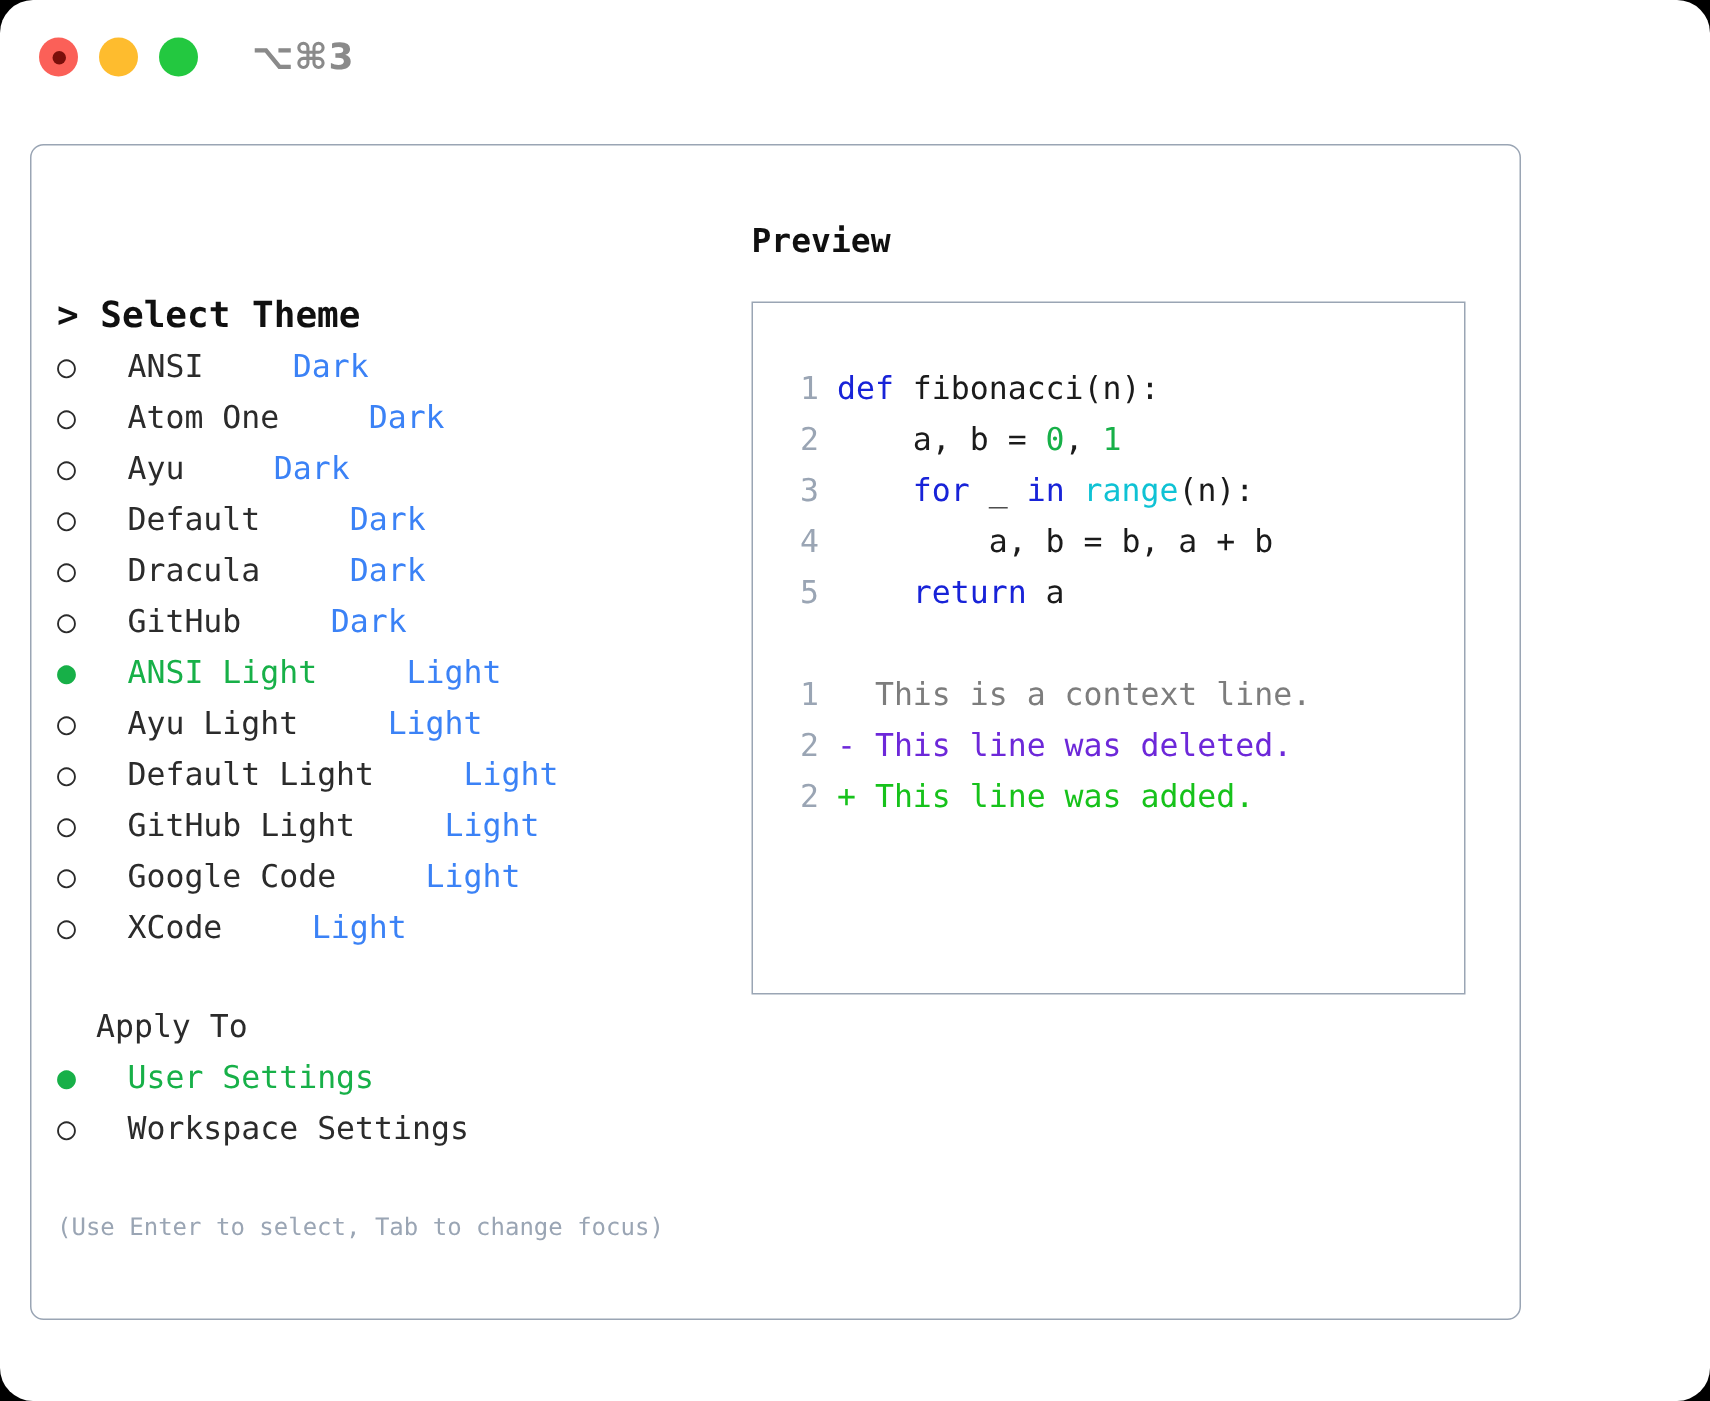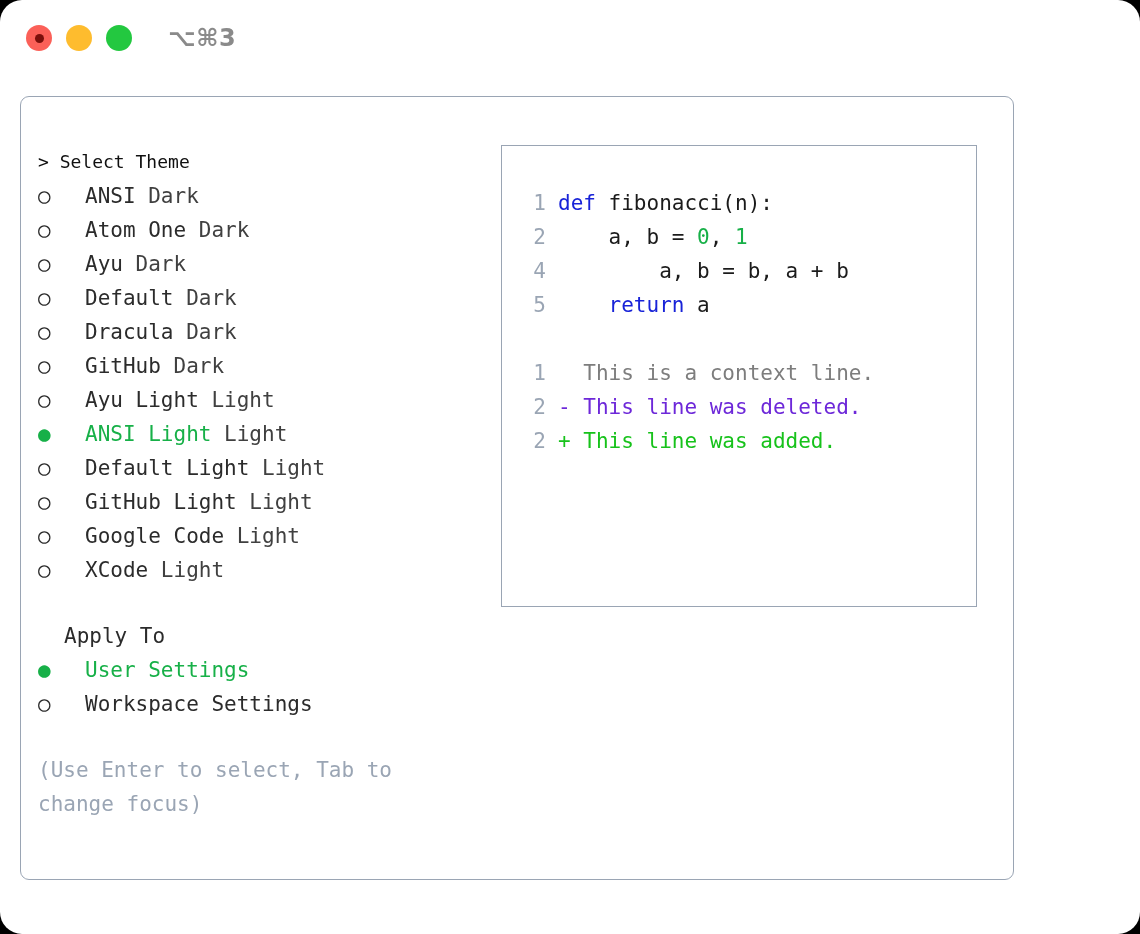--- a/index.html
+++ b/index.html
@@ -85,58 +85,60 @@
   }
 
   
   .left-col {
     position: absolute;
     left: 17px;
     top: 48px;
     width: 450px;
   }
   .header-line {
-    font-size: 18px;
-    font-weight: 400;
+    font-size: 24px;
+    font-weight: 700;
     color: #101010;
     line-height: 34px;
     white-space: pre;
+    margin-top: 48px;
   }
   .opt-row {
     font-size: 21px;
     line-height: 34px;
     white-space: pre;
     color: #2b2b2b;
   }
   .bullet {
     display: inline-block;
     width: 26px;
     color: #2b2b2b;
   }
   .bullet.sel {
     color: #17b048;
   }
   .opt-name { color: #2b2b2b; margin-left: 21px; }
   .opt-row.selected .opt-name { color: #17b048; }
   .opt-tag {
-    color: #404040;
+    color: #3b82f6;
+    margin-left: 47px;
   }
 
   .section-gap { height: 32px; }
   .section-label {
     font-size: 21px;
     line-height: 34px;
     white-space: pre;
     color: #2b2b2b;
     padding-left: 26px;
   }
 
   .hint {
     margin-top: 32px;
-    font-size: 21px;
+    font-size: 16px;
     line-height: 34px;
     color: #9aa5b4;
     width: 420px;
     white-space: pre-wrap;
   }
 
   
   .right-col {
     position: absolute;
     left: 480px;
@@ -198,45 +200,47 @@
     <div class="left-col">
       <div class="header-line">&gt; Select Theme</div>
 
       <div id="theme-list">
           <div class="opt-row"><span class="bullet">○</span><span class="opt-name">ANSI</span><span class="opt-tag"> Dark</span></div>
           <div class="opt-row"><span class="bullet">○</span><span class="opt-name">Atom One</span><span class="opt-tag"> Dark</span></div>
           <div class="opt-row"><span class="bullet">○</span><span class="opt-name">Ayu</span><span class="opt-tag"> Dark</span></div>
           <div class="opt-row"><span class="bullet">○</span><span class="opt-name">Default</span><span class="opt-tag"> Dark</span></div>
           <div class="opt-row"><span class="bullet">○</span><span class="opt-name">Dracula</span><span class="opt-tag"> Dark</span></div>
           <div class="opt-row"><span class="bullet">○</span><span class="opt-name">GitHub</span><span class="opt-tag"> Dark</span></div>
+          <div class="opt-row selected"><span class="bullet sel">●</span><span class="opt-name">ANSI Light</span><span class="opt-tag"> Light</span></div>
           <div class="opt-row"><span class="bullet">○</span><span class="opt-name">Ayu Light</span><span class="opt-tag"> Light</span></div>
-          <div class="opt-row selected"><span class="bullet sel">●</span><span class="opt-name">ANSI Light</span><span class="opt-tag"> Light</span></div>
           <div class="opt-row"><span class="bullet">○</span><span class="opt-name">Default Light</span><span class="opt-tag"> Light</span></div>
           <div class="opt-row"><span class="bullet">○</span><span class="opt-name">GitHub Light</span><span class="opt-tag"> Light</span></div>
           <div class="opt-row"><span class="bullet">○</span><span class="opt-name">Google Code</span><span class="opt-tag"> Light</span></div>
           <div class="opt-row"><span class="bullet">○</span><span class="opt-name">XCode</span><span class="opt-tag"> Light</span></div>
         </div>
 
       <div class="section-gap"></div>
 
       <div class="section-label">Apply To</div>
 
       <div id="apply-list">
           <div class="opt-row selected"><span class="bullet sel">●</span><span class="opt-name">User Settings</span></div>
           <div class="opt-row"><span class="bullet">○</span><span class="opt-name">Workspace Settings</span></div>
         </div>
 
       <div class="hint">(Use Enter to select, Tab to change focus)</div>
     </div>
 
     <div class="right-col">
+      <div class="preview-title">Preview</div>
       <div class="preview-box">
         <div id="code-block">
             <div class="code-line"><span class="lnum">1</span><span class="tok-kw">def </span><span class="tok-plain">fibonacci(n):</span></div>
             <div class="code-line"><span class="lnum">2</span><span class="tok-plain">    a, b = </span><span class="tok-num">0</span><span class="tok-plain">, </span><span class="tok-num">1</span></div>
+            <div class="code-line"><span class="lnum">3</span><span class="tok-plain">    </span><span class="tok-kw">for</span><span class="tok-plain"> _ </span><span class="tok-kw">in</span><span class="tok-plain"> </span><span class="tok-fn">range</span><span class="tok-plain">(n):</span></div>
             <div class="code-line"><span class="lnum">4</span><span class="tok-plain">        a, b = b, a + b</span></div>
             <div class="code-line"><span class="lnum">5</span><span class="tok-plain">    </span><span class="tok-kw">return</span><span class="tok-plain"> a</span></div>
           </div>
         <div class="blank-line"></div>
         <div id="diff-block">
             <div class="code-line"><span class="lnum">1</span><span class="tok-ctx">  This is a context line.</span></div>
             <div class="code-line"><span class="lnum">2</span><span class="tok-del">- This line was deleted.</span></div>
             <div class="code-line"><span class="lnum">2</span><span class="tok-add">+ This line was added.</span></div>
           </div>
       </div>

